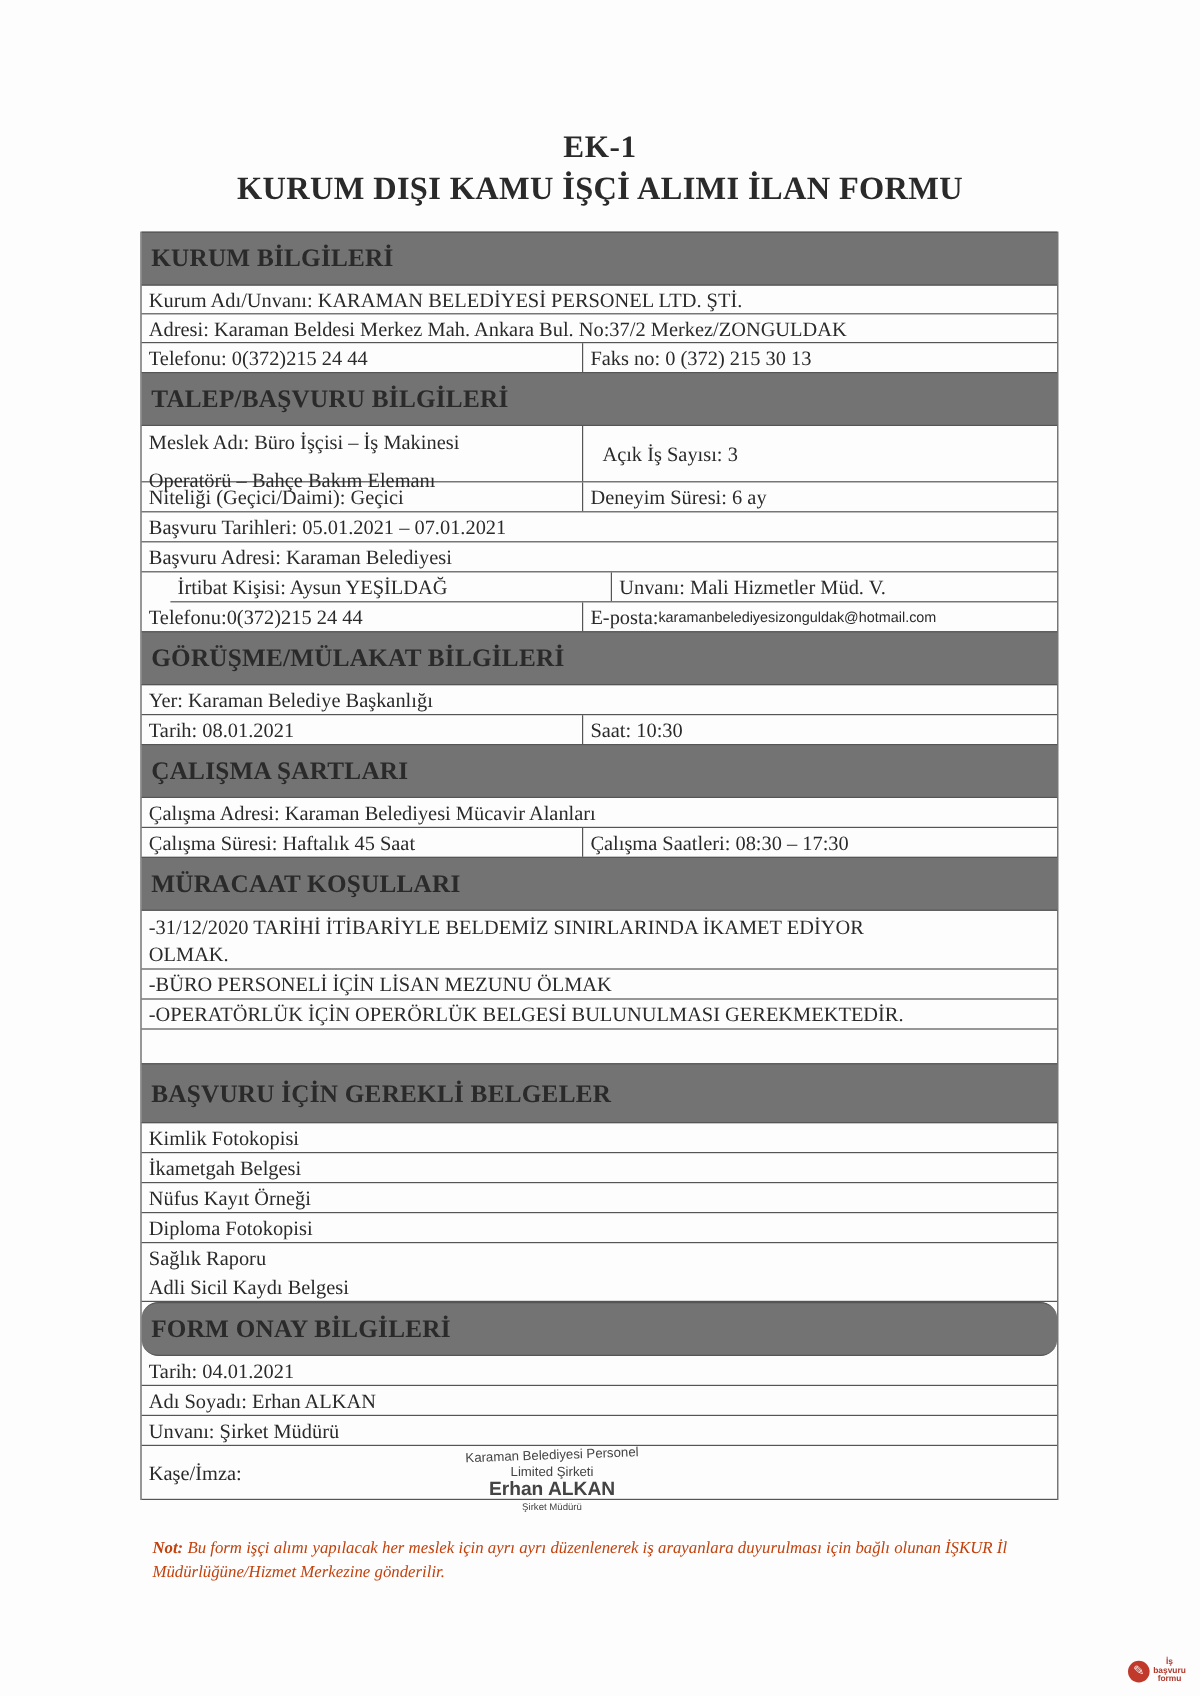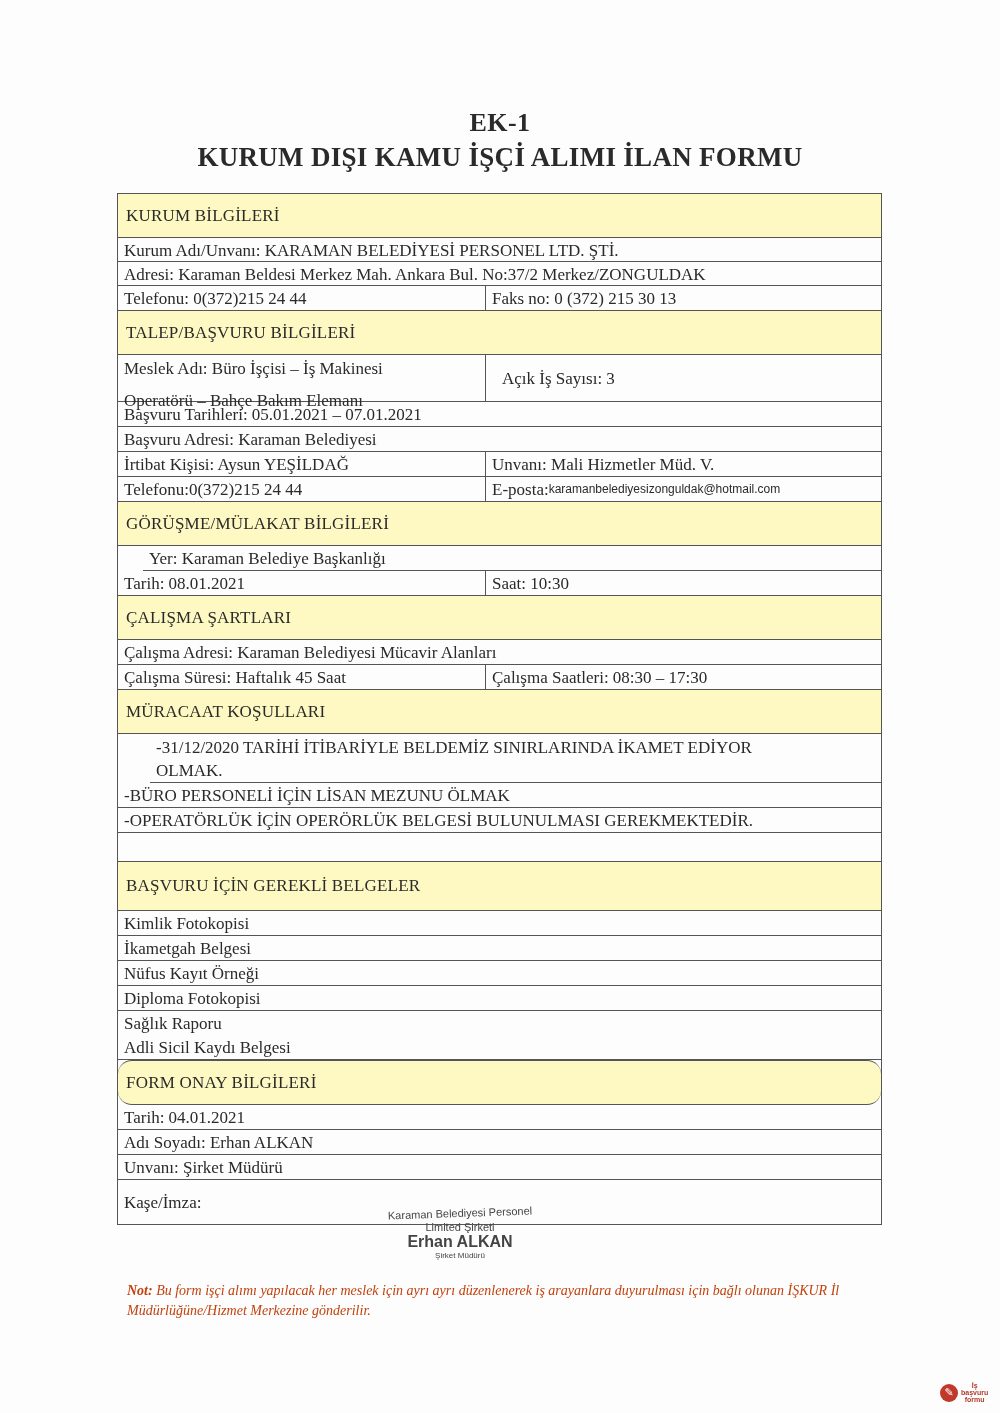--- a/index.html
+++ b/index.html
@@ -3,22 +3,22 @@
 <meta charset="utf-8">
 <style>
   html, body { margin:0; padding:0; background:#fdfdfd; }
   body { width:1000px; height:1413px; position:relative; overflow:hidden;
          font-family:"Liberation Serif","DejaVu Serif",serif; color:#2a2a2a; }
   .title1 { position:absolute; left:0; width:1000px; top:108px; text-align:center;
             font-size:26px; font-weight:bold; font-family:"Liberation Serif",serif; letter-spacing:0.5px; }
   .title2 { position:absolute; left:0; width:1000px; top:142px; text-align:center;
             font-size:27px; font-weight:bold; font-family:"Liberation Serif",serif; letter-spacing:0.3px; }
   .form { position:absolute; left:117px; top:193px; width:763px; border-left:1.5px solid #555; border-right:1.5px solid #555; }
-  .hdr { background:#fef9c3; border-top:1.5px solid #555; border-bottom:1.5px solid #555;
-         font-weight:normal; font-size:17px; padding:0 8px; display:flex; align-items:center; letter-spacing:0.2px; }
+  .hdr { background:#737373; border-top:1.5px solid #555; border-bottom:1.5px solid #555;
+         font-weight:bold; font-size:21px; padding:0 8px; display:flex; align-items:center; letter-spacing:0.2px; }
   .row { display:flex; border-bottom:1px solid #555; font-size:17px; line-height:19px; }
   .cell { padding:1px 6px 0 6px; }
   .c1 { width:368px; border-right:1px solid #555; box-sizing:border-box; }
   .c2 { flex:1; }
   .full { flex:1; }
   .small-email { font-size:12px; font-family:"Liberation Sans",sans-serif; }
   .mid { display:flex; align-items:center; }
   .note { position:absolute; left:127px; top:1281px; width:780px; font-size:14px; font-style:italic; line-height:20px; color:#c2410c; }
   .stamp { position:absolute; left:370px; top:1207px; width:180px; text-align:center;
            font-family:"Liberation Sans",sans-serif; color:#444; }
@@ -52,57 +52,61 @@
 
   <div class="hdr" style="height:43px;">TALEP/BAŞVURU BİLGİLERİ</div>
   <div class="row" style="height:46px;gap:10px;">
     <div class="cell c1" style="padding-top:4px;">
       <div>Meslek Adı: Büro İşçisi – İş Makinesi</div>
       <div style="margin-top:13px;">Operatörü – Bahçe Bakım Elemanı</div>
     </div>
     <div class="cell c2 mid">Açık İş Sayısı: 3</div>
   </div>
   <div class="row" style="height:24px;">
+    <div class="cell c1 mid">Niteliği (Geçici/Daimi): Geçici</div>
+    <div class="cell c2 mid">Deneyim Süresi: 6 ay</div>
+  </div>
+  <div class="row" style="height:24px;">
     <div class="cell full mid">Başvuru Tarihleri: 05.01.2021 – 07.01.2021</div>
   </div>
   <div class="row" style="height:24px;">
     <div class="cell full mid">Başvuru Adresi: Karaman Belediyesi</div>
   </div>
-  <div class="row" style="height:24px;">
+  <div class="row" style="height:24px;margin-left:24px;">
     <div class="cell c1 mid">İrtibat Kişisi: Aysun YEŞİLDAĞ</div>
     <div class="cell c2 mid">Unvanı: Mali Hizmetler Müd. V.</div>
   </div>
   <div class="row" style="height:24px; border-bottom:none;">
     <div class="cell c1 mid">Telefonu:0(372)215 24 44</div>
     <div class="cell c2 mid">
       <span>E-posta:</span>
         <span class="small-email">karamanbelediyesizonguldak@hotmail.com</span>
     </div>
   </div>
 
   <div class="hdr" style="height:43px;">GÖRÜŞME/MÜLAKAT BİLGİLERİ</div>
-  <div class="row" style="height:24px;margin-left:25px;">
+  <div class="row" style="height:24px;">
     <div class="cell full mid">Yer: Karaman Belediye Başkanlığı</div>
   </div>
   <div class="row" style="height:24px; border-bottom:none;">
     <div class="cell c1 mid">Tarih: 08.01.2021</div>
     <div class="cell c2 mid">Saat: 10:30</div>
   </div>
 
   <div class="hdr" style="height:43px;">ÇALIŞMA ŞARTLARI</div>
   <div class="row" style="height:24px;">
     <div class="cell full mid">Çalışma Adresi: Karaman Belediyesi Mücavir Alanları</div>
   </div>
   <div class="row" style="height:24px; border-bottom:none;">
     <div class="cell c1 mid">Çalışma Süresi: Haftalık  45 Saat</div>
     <div class="cell c2 mid">Çalışma Saatleri: 08:30 – 17:30</div>
   </div>
 
   <div class="hdr" style="height:43px;">MÜRACAAT KOŞULLARI</div>
-  <div class="row" style="height:48px;margin-left:32px;">
+  <div class="row" style="height:48px;">
     <div class="cell full" style="padding-top:4px;">
       <div>-31/12/2020 TARİHİ İTİBARİYLE BELDEMİZ SINIRLARINDA İKAMET EDİYOR</div>
       <div style="margin-top:4px;">OLMAK.</div>
     </div>
   </div>
   <div class="row" style="height:24px;">
     <div class="cell full mid">-BÜRO PERSONELİ İÇİN LİSAN MEZUNU ÖLMAK</div>
   </div>
   <div class="row" style="height:24px;">
     <div class="cell full mid">-OPERATÖRLÜK İÇİN OPERÖRLÜK BELGESİ BULUNULMASI GEREKMEKTEDİR.</div>

